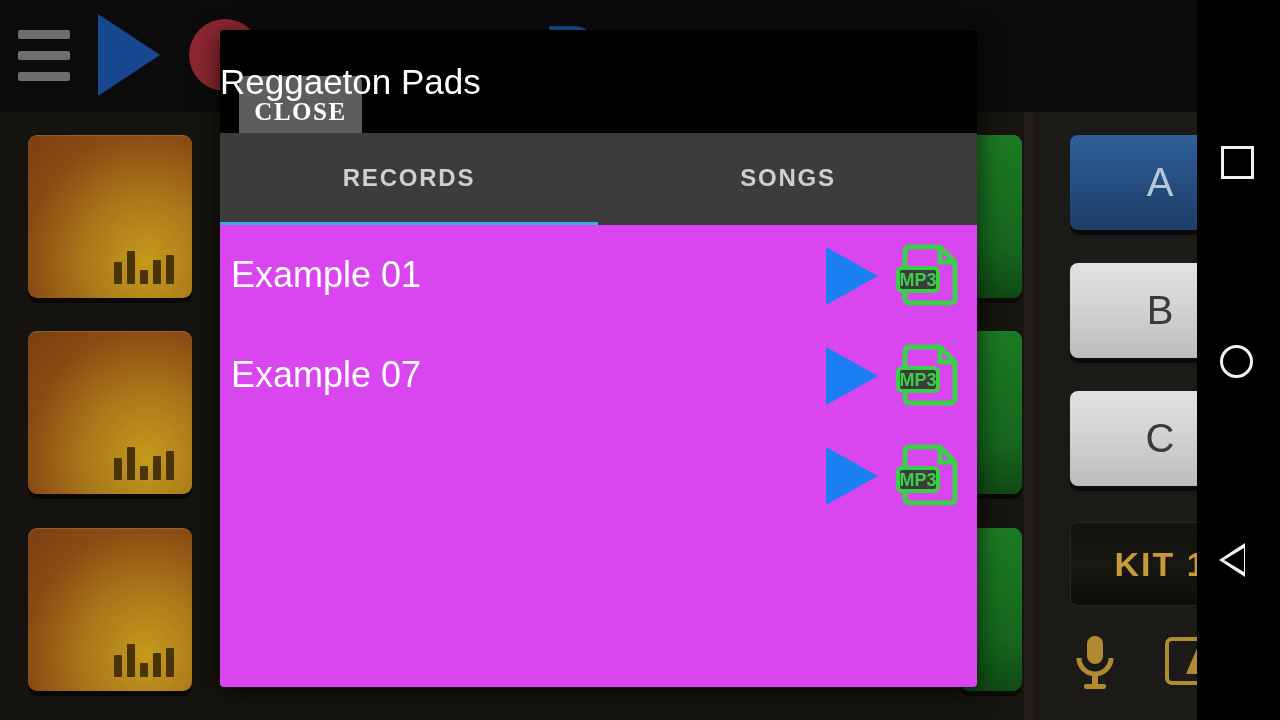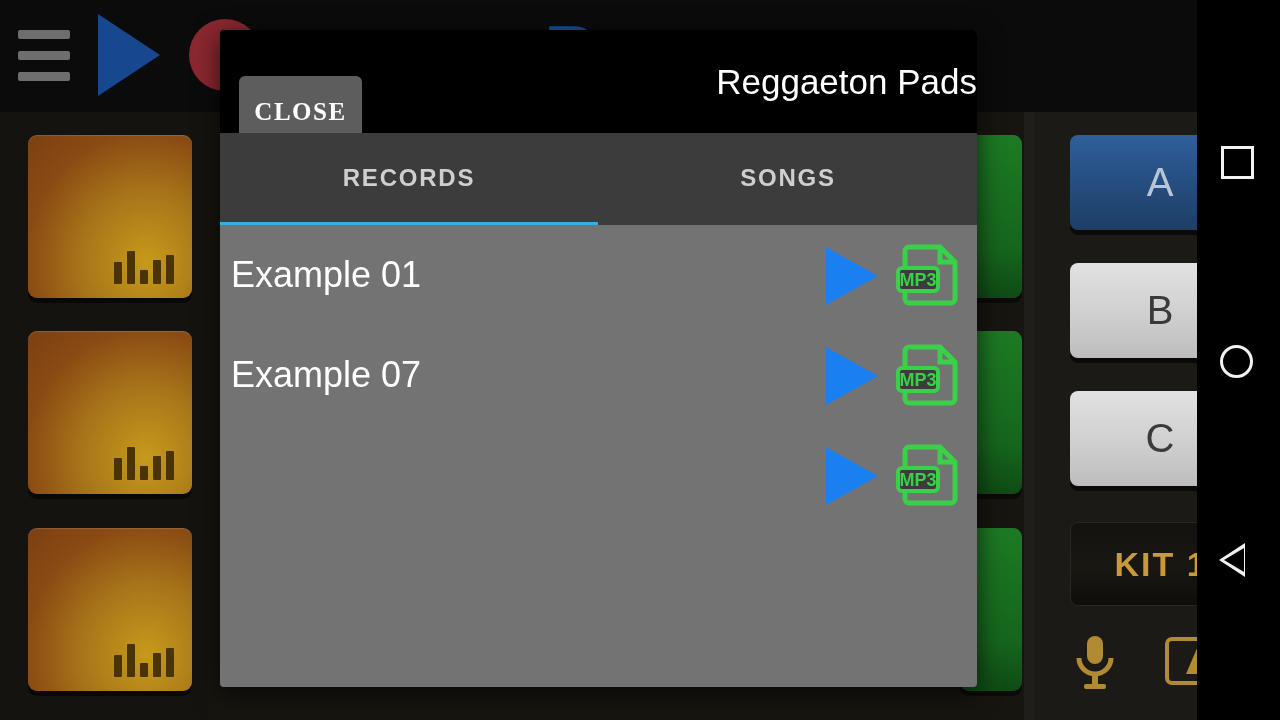--- a/index.html
+++ b/index.html
@@ -216,21 +216,21 @@
     cursor: pointer;
     padding: 0;
   }
   .dlg-btn.close { left: 19px; width: 123px; }
   .dlg-btn.edit  { left: 614px; width: 123px; }
   .dialog-title {
     position: absolute;
     left: 0; top: 0;
     width: 757px;
     line-height: 103px;
-    text-align: right;
+    text-align: left;
     color: #fff;
     font-size: 35px;
   }
 
   .tabs {
     position: relative;
     height: 92px;
     background: #3c3c3c;
   }
   .tab {
@@ -251,21 +251,21 @@
   .tab-underline {
     position: absolute;
     left: 0; top: 89px;
     width: 378px;
     height: 5px;
     background: #33b0db;
   }
 
   .list {
     position: relative;
-    background: #737373;
+    background: #d946ef;
     height: 462px;
   }
   .row {
     position: relative;
     height: 100px;
     cursor: pointer;
   }
   .row-label {
     position: absolute;
     left: 11px;

